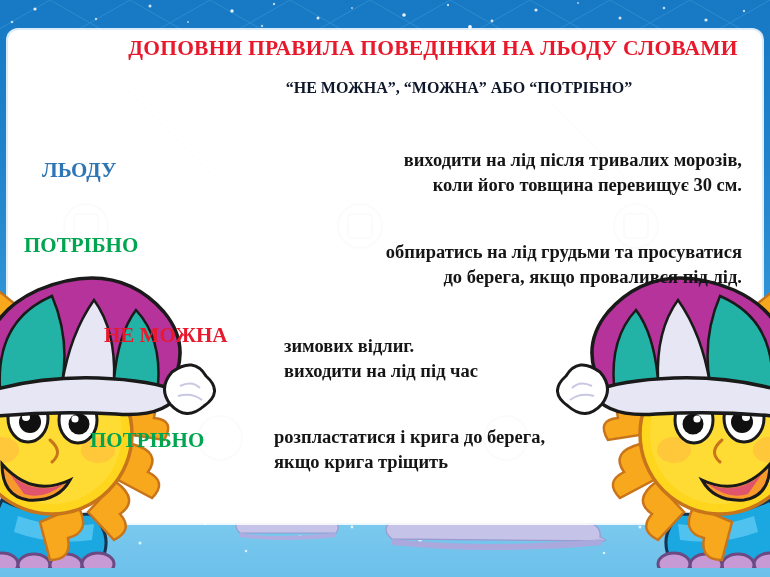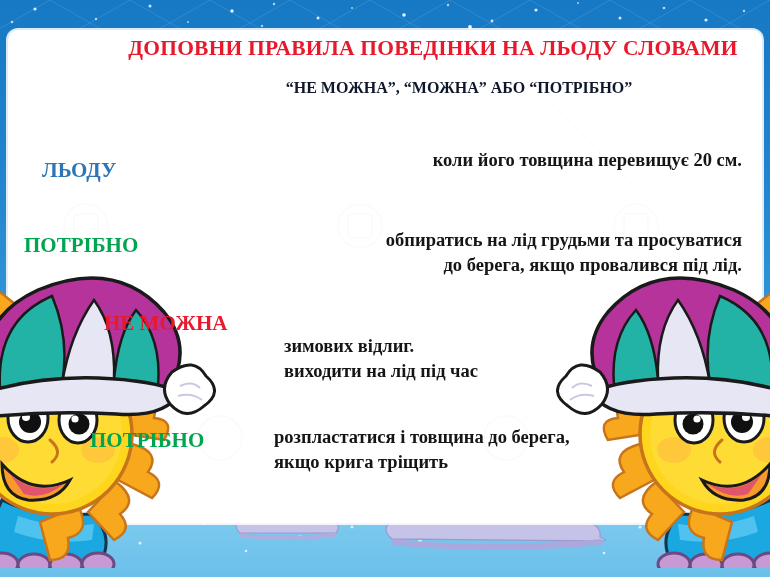--- a/index.html
+++ b/index.html
@@ -100,23 +100,23 @@
     line-height: 1.33;
   }
   .ta-right { text-align: right; }
   .ta-left  { text-align: left; }
 
   
   #rule-0 .rule-label { left: 42px;  top: 160px; color: #2e75b6; }
   #rule-0 .rule-text  { left: 222px; top: 148px; width: 520px; }
 
   #rule-1 .rule-label { left: 24px;  top: 235px; color: #00a550; }
-  #rule-1 .rule-text  { left: 200px; top: 228px; width: 542px; }
-
-  #rule-2 .rule-label { left: 104px; top: 313px; color: #e8192c; }
+  #rule-1 .rule-text  { left: 200px; top: 240px; width: 542px; }
+
+  #rule-2 .rule-label { left: 104px; top: 325px; color: #e8192c; }
   #rule-2 .rule-text  { left: 284px; top: 334px; width: 440px; }
 
   #rule-3 .rule-label { left: 90px;  top: 430px; color: #00a550; }
   #rule-3 .rule-text  { left: 274px; top: 425px; width: 450px; }
 </style>
 </head>
 <body>
 
 <div id="slide">
 
@@ -325,21 +325,22 @@
       <path d="M214 118 q12 -6 20 2"></path>
         <path d="M212 128 q14 -4 24 4"></path>
     </g>
   </svg>
 
   <div class="rules">
 
     <div class="rule" id="rule-0">
       <div class="rule-label">ЛЬОДУ</div>
       <div class="rule-text ta-right">
-        <div>коли його товщина перевищує 20 см.</div>
+        <div>виходити на лід після тривалих морозів,</div>
+        <div>коли його товщина перевищує 30 см.</div>
       </div>
     </div>
 
     <div class="rule" id="rule-1">
       <div class="rule-label">ПОТРІБНО</div>
       <div class="rule-text ta-right">
         <div>обпиратись на лід грудьми та просуватися</div>
         <div>до берега, якщо провалився під лід.</div>
       </div>
     </div>
@@ -348,19 +349,19 @@
       <div class="rule-label">НЕ МОЖНА</div>
       <div class="rule-text ta-left">
         <div>зимових відлиг.</div>
         <div>виходити на лід під час</div>
       </div>
     </div>
 
     <div class="rule" id="rule-3">
       <div class="rule-label">ПОТРІБНО</div>
       <div class="rule-text ta-left">
-        <div>розпластатися і товщина до берега,</div>
+        <div>розпластатися і крига до берега,</div>
         <div>якщо крига тріщить</div>
       </div>
     </div>
 
   </div>
 </div>
 
 </body></html>

